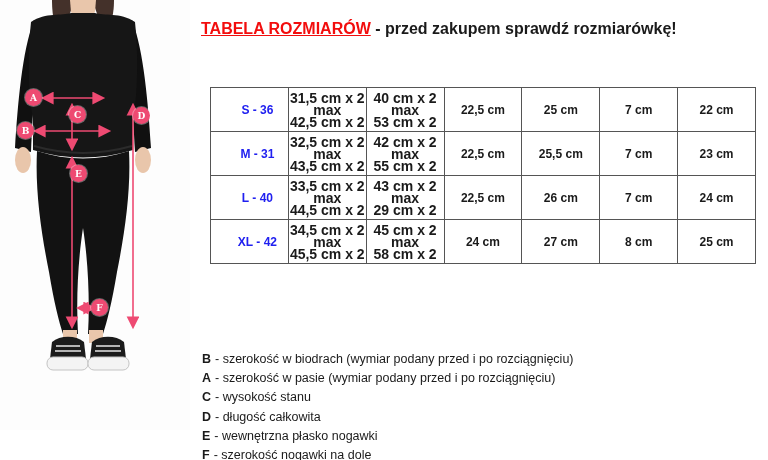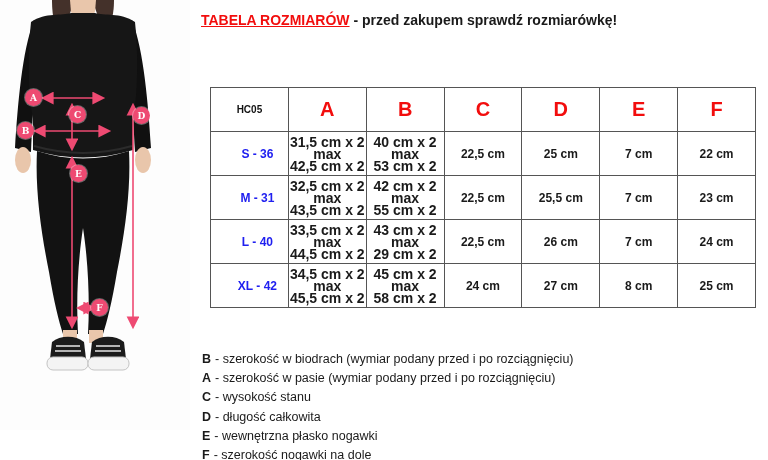--- a/index.html
+++ b/index.html
@@ -25,21 +25,21 @@
     box-shadow:0 0 0 1px rgba(255,255,255,.35);
   }
   .mk-a{left:25px;top:89px;}
   .mk-b{left:17px;top:122px;}
   .mk-c{left:69px;top:106px;}
   .mk-d{left:133px;top:107px;}
   .mk-e{left:70px;top:165px;}
   .mk-f{left:91px;top:299px;}
 
   
-  .title{position:absolute;left:201px;top:12px;font-size:14px;font-weight:bold;white-space:nowrap;}
+  .title{position:absolute;left:201px;top:20px;font-size:16px;font-weight:bold;white-space:nowrap;}
   .title .hl{color:var(--accent-red);text-decoration:underline;}
   .notes{position:absolute;left:214px;top:27px;list-style:disc;padding-left:14px;}
   .notes li{font-size:12.5px;font-weight:bold;line-height:19px;}
 
   
   table.size-table{
     position:absolute;left:210px;top:87px;width:546px;
     border-collapse:collapse;table-layout:fixed;
   }
   .size-table th,.size-table td{
@@ -116,29 +116,20 @@
     <div class="marker mk-d">D</div>
     <div class="marker mk-e">E</div>
     <div class="marker mk-f">F</div>
   </div>
 
   <h1 class="title"><span class="hl">TABELA ROZMIARÓW</span><span> - przed zakupem sprawdź rozmiarówkę!</span></h1>
 
 
   <table class="size-table">
     <tbody>
-        <tr>
-      <th class="code">HC05</th>
-      <th class="col">A</th>
-      <th class="col">B</th>
-      <th class="col">C</th>
-      <th class="col">D</th>
-      <th class="col">E</th>
-      <th class="col">F</th>
-    </tr>
     <tr>
       <td class="size">S - 36</td>
       <td class="multi">31,5 cm x 2
 max
 42,5 cm x 2</td>
       <td class="multi">40 cm x 2
 max
 53 cm x 2</td>
       <td class="val">22,5 cm</td>
       <td class="val">25 cm</td>

